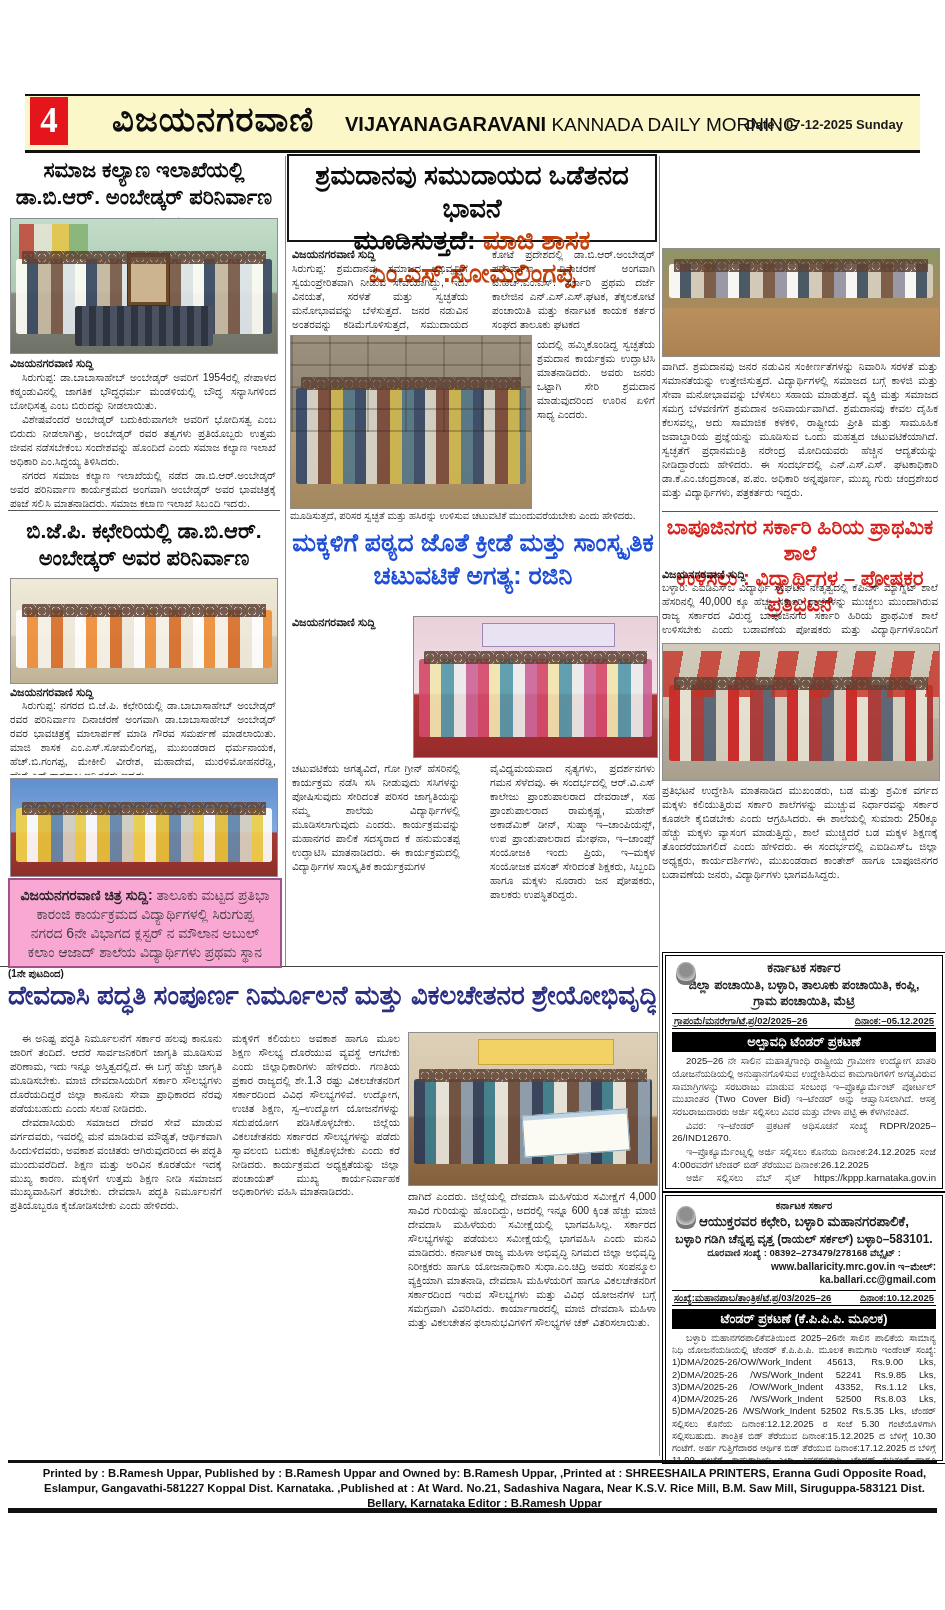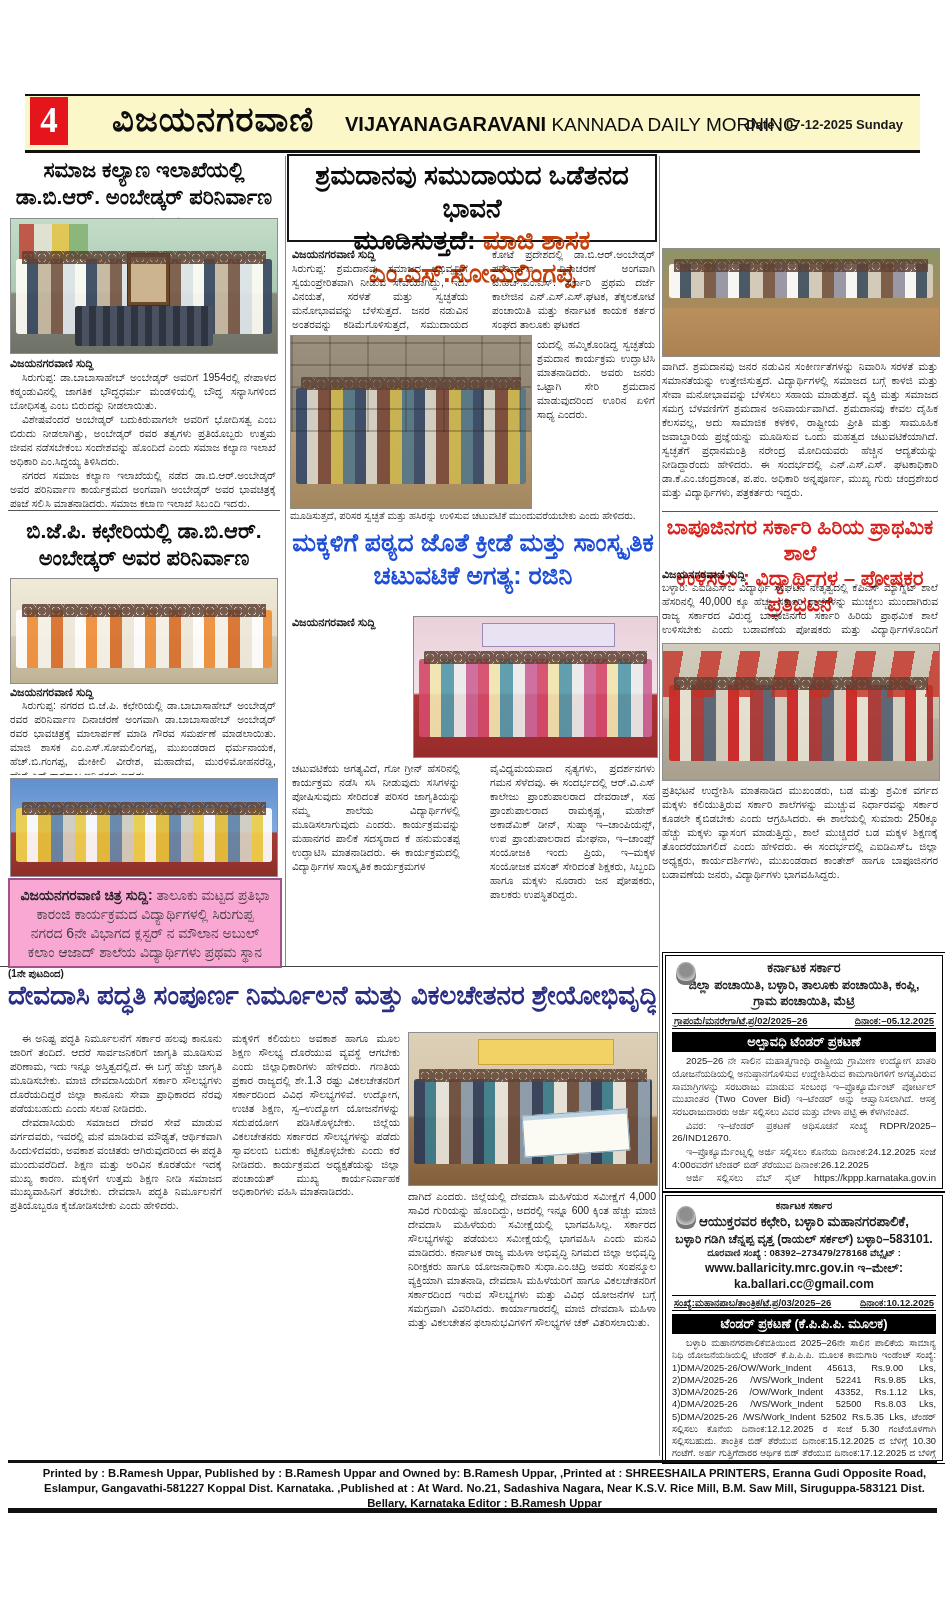--- a/index.html
+++ b/index.html
@@ -188,21 +188,21 @@
     </div>
 
   </div>
 
   <div class="notice" style="left:662px;top:1192px;width:264px;height:258px;">
     <div class="emblem" style="top:10px;"></div>
     <div class="notice-head" style="font-size:10px;">ಕರ್ನಾಟಕ ಸರ್ಕಾರ</div>
     <div class="notice-head" style="font-size:13.5px;">ಆಯುಕ್ತರವರ ಕಛೇರಿ, ಬಳ್ಳಾರಿ ಮಹಾನಗರಪಾಲಿಕೆ,</div>
     <div class="notice-head" style="font-size:12px;">ಬಳ್ಳಾರಿ ಗಡಿಗಿ ಚೆನ್ನಪ್ಪ ವೃತ್ತ (ರಾಯಲ್ ಸರ್ಕಲ್) ಬಳ್ಳಾರಿ–583101.</div>
     <div class="notice-head" style="font-size:9.5px;">ದೂರವಾಣಿ ಸಂಖ್ಯೆ : 08392–273479/278168 ವೆಬ್ಸೈಟ್ :</div>
-    <div class="notice-head" style="font-size:12px;">www.ballaricity.mrc.gov.in ಇ–ಮೇಲ್: ka.ballari.cc@gmail.com</div>
+    <div class="notice-head" style="font-size:10px;text-align:right;">www.ballaricity.mrc.gov.in ಇ–ಮೇಲ್: ka.ballari.cc@gmail.com</div>
     <div class="notice-refrow">
       <span>ಸಂಖ್ಯೆ:ಮಹಾನಪಾಬ/ತಾಂತ್ರಿಕ/ಟೆ.ಪ್ರ/03/2025–26</span>
       <span>ದಿನಾಂಕ:10.12.2025</span>
     </div>
     <div class="notice-bar">ಟೆಂಡರ್ ಪ್ರಕಟಣೆ (ಕೆ.ಪಿ.ಪಿ.ಪಿ. ಮೂಲಕ)</div>
     <div class="notice-body" style="font-size:9.3px;">
       <p>ಬಳ್ಳಾರಿ ಮಹಾನಗರಪಾಲಿಕೆವತಿಯಿಂದ 2025–26ನೇ ಸಾಲಿನ ಪಾಲಿಕೆಯ ಸಾಮಾನ್ಯ ನಿಧಿ ಯೋಜನೆಯಡಿಯಲ್ಲಿ ಟೆಂಡರ್ ಕೆ.ಪಿ.ಪಿ.ಪಿ. ಮೂಲಕ ಕಾಮಗಾರಿ ಇಂಡೆಂಟ್ ಸಂಖ್ಯೆ: 1)DMA/2025-26/OW/Work_Indent 45613, Rs.9.00 Lks, 2)DMA/2025-26 /WS/Work_Indent 52241 Rs.9.85 Lks, 3)DMA/2025-26 /OW/Work_Indent 43352, Rs.1.12 Lks, 4)DMA/2025-26 /WS/Work_Indent 52500 Rs.8.03 Lks, 5)DMA/2025-26 /WS/Work_Indent 52502 Rs.5.35 Lks, ಟೆಂಡರ್ ಸಲ್ಲಿಸಲು ಕೊನೆಯ ದಿನಾಂಕ:12.12.2025 ರ ಸಂಜೆ 5.30 ಗಂಟೆಯೊಳಗಾಗಿ ಸಲ್ಲಿಸಬಹುದು. ತಾಂತ್ರಿಕ ಬಿಡ್ ತೆರೆಯುವ ದಿನಾಂಕ:15.12.2025 ದ ಬೆಳಿಗ್ಗೆ 10.30 ಗಂಟೆಗೆ. ಅರ್ಹ ಗುತ್ತಿಗೆದಾರರ ಆರ್ಥಿಕ ಬಿಡ್ ತೆರೆಯುವ ದಿನಾಂಕ:17.12.2025 ದ ಬೆಳಿಗ್ಗೆ 11.00 ಗಂಟೆಗೆ. ಕಾಮಗಾರಿಯ ಎಲ್ಲಾ ವಿವರಗಳಿಗಾಗಿ, ಟೆಂಡರ್ ಕುರಿತಂತೆ ಹಾಗೂ ಯಾವುದೇ ತಿದ್ದುಪಡಿ ಇದ್ದಲ್ಲಿ ವೆಬ್ಸೈಟ್: http://kppp.karnataka.gov.in ಅನ್ನು ಗಮನಿಸಲು ಹಾಗೂ ಬಳ್ಳಾರಿ ಮಹಾನಗರಪಾಲಿಕೆಗೆ ಕಛೇರಿ ವೇಳೆಯಲ್ಲಿ ಸಂಪರ್ಕಿಸಿ ಮಾಹಿತಿ ಪಡೆಯಬಹುದು.</p>
     </div>
 
   </div>

